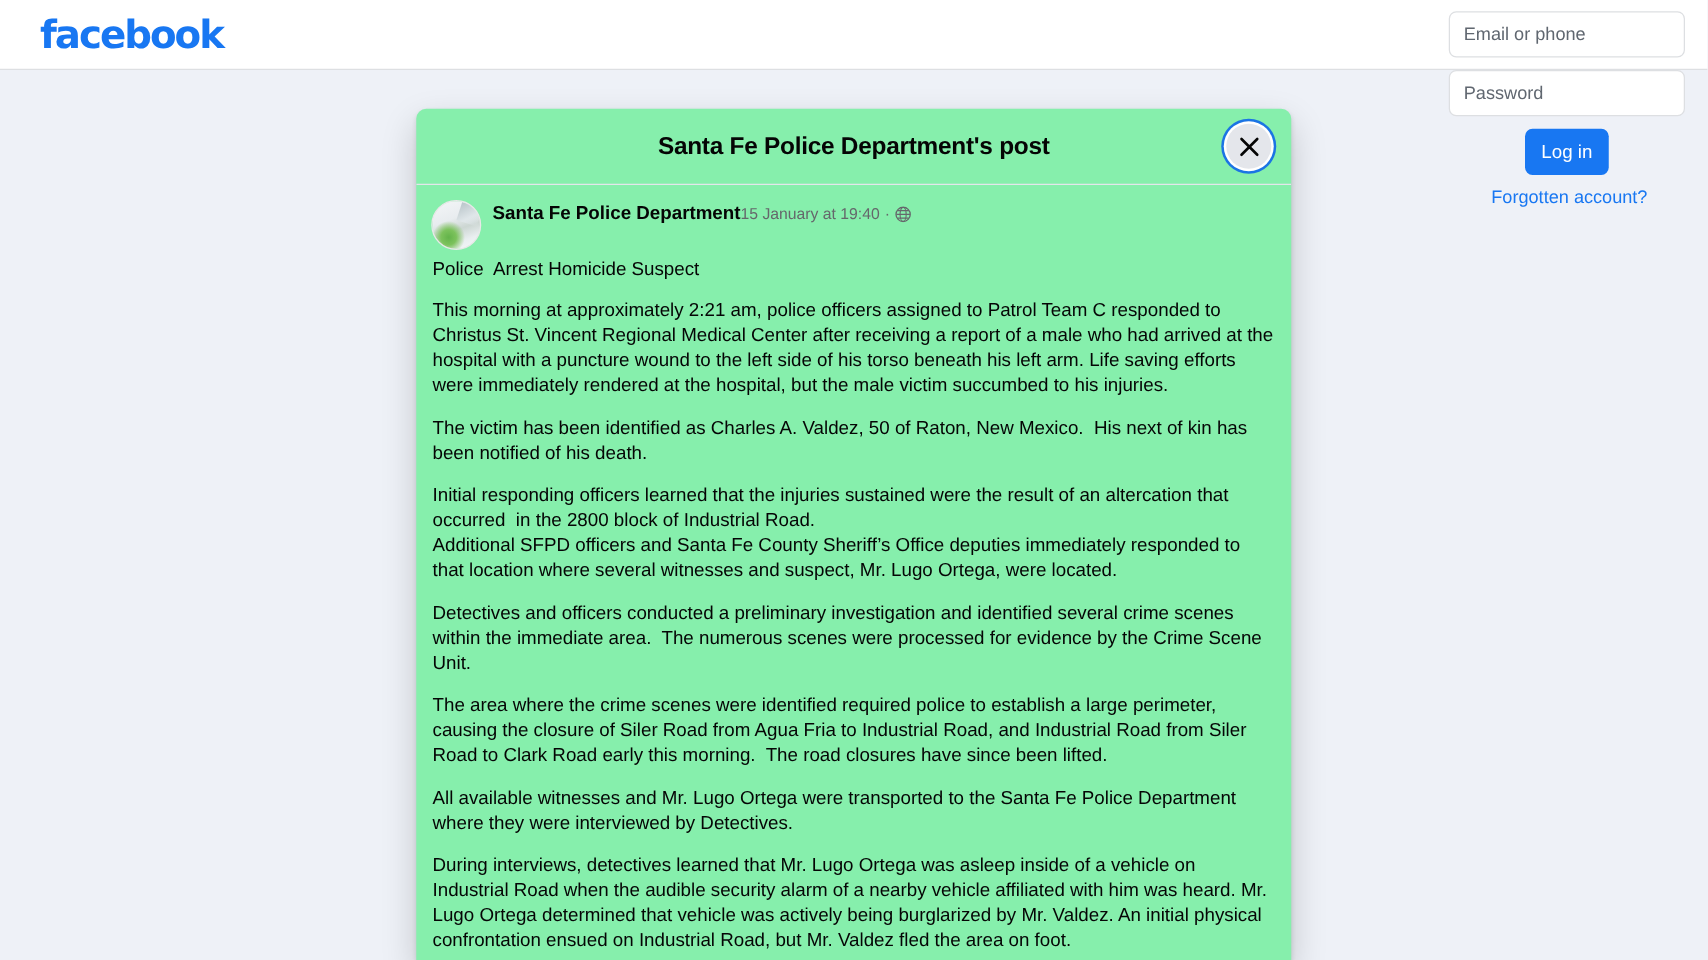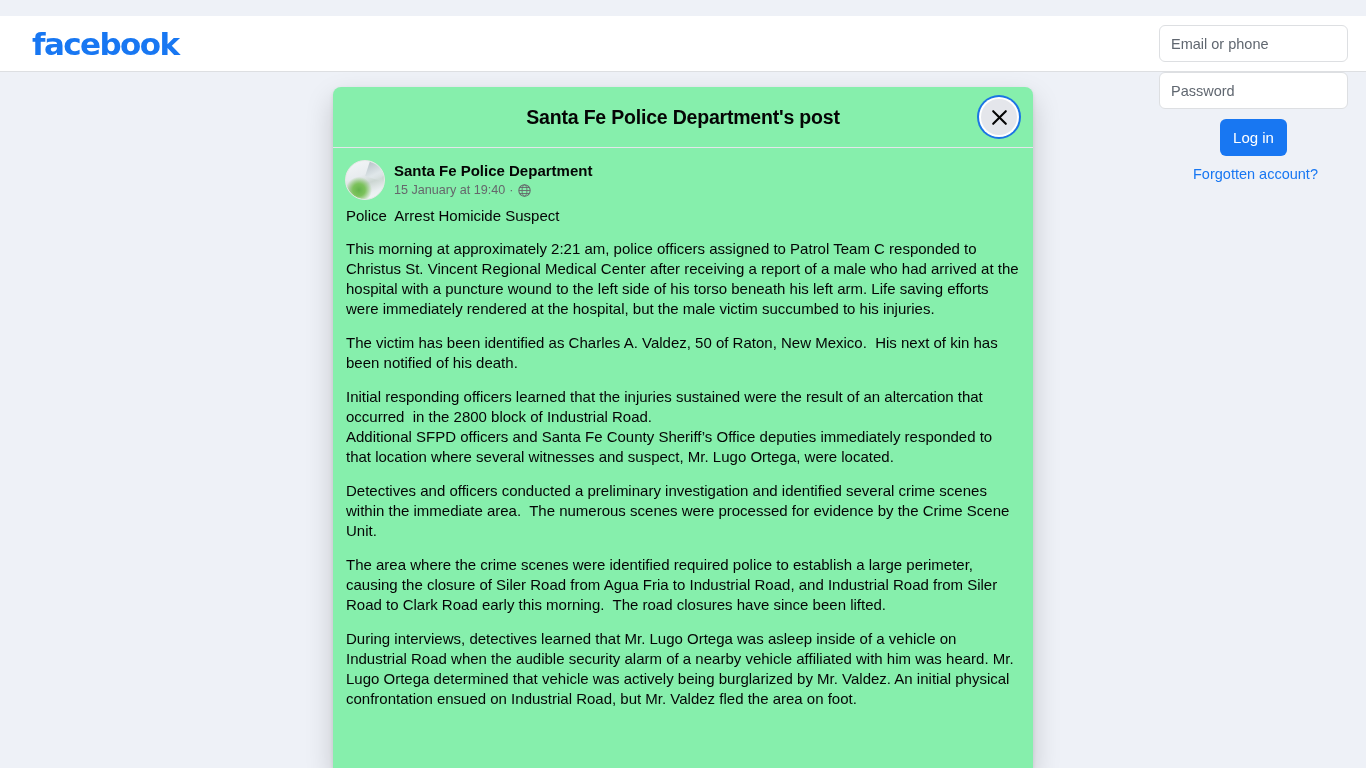--- a/index.html
+++ b/index.html
@@ -9,21 +9,21 @@
     width: 1366px;
     height: 768px;
     overflow: hidden;
     background: #eef1f7;
     font-family: "Liberation Sans", sans-serif;
   }
 
   
   .topbar {
     position: absolute;
-    top: 16px; left: 0;
+    top: 0; left: 0;
     width: 1366px;
     height: 56px;
     background: #ffffff;
     border-bottom: 1px solid #dddfe2;
     display: flex;
     align-items: center;
   }
   .fb-logo {
     position: absolute;
     left: 32px;
@@ -151,21 +151,21 @@
     cursor: pointer;
   }
   .avatar::after {
     content: "";
     position: absolute;
     left: 55%; top: 8%;
     width: 46%; height: 40%;
     background: linear-gradient(135deg, #b9c4c9 0%, #dfe6e9 60%, rgba(255,255,255,0) 100%);
     transform: rotate(18deg);
   }
-  .author-block { display: flex; flex-direction: column; padding-top: 1px; }
+  .author-block { display: flex; flex-direction: row; padding-top: 1px; }
   .author-name {
     font-size: 15px;
     font-weight: bold;
     color: #050505;
     line-height: 19px;
     cursor: pointer;
   }
   .post-meta {
     display: flex;
     align-items: center;
@@ -237,17 +237,18 @@
     </div>
 
     <div class="post-text">
       <p class="headline">Police  Arrest Homicide Suspect</p>
       <p>This morning at approximately 2:21 am, police officers assigned to Patrol Team C responded to Christus St. Vincent Regional Medical Center after receiving a report of a male who had arrived at the hospital with a puncture wound to the left side of his torso beneath his left arm. Life saving efforts were immediately rendered at the hospital, but the male victim succumbed to his injuries.</p>
       <p>The victim has been identified as Charles A. Valdez, 50 of Raton, New Mexico.  His next of kin has been notified of his death.</p>
       <p>Initial responding officers learned that the injuries sustained were the result of an altercation that occurred  in the 2800 block of Industrial Road.
 Additional SFPD officers and Santa Fe County Sheriff’s Office deputies immediately responded to that location where several witnesses and suspect, Mr. Lugo Ortega, were located.</p>
       <p>Detectives and officers conducted a preliminary investigation and identified several crime scenes within the immediate area.  The numerous scenes were processed for evidence by the Crime Scene Unit.</p>
       <p>The area where the crime scenes were identified required police to establish a large perimeter, causing the closure of Siler Road from Agua Fria to Industrial Road, and Industrial Road from Siler Road to Clark Road early this morning.  The road closures have since been lifted.</p>
+      <p>All available witnesses and Mr. Lugo Ortega were transported to the Santa Fe Police Department where they were interviewed by Detectives.</p>
       <p>During interviews, detectives learned that Mr. Lugo Ortega was asleep inside of a vehicle on Industrial Road when the audible security alarm of a nearby vehicle affiliated with him was heard. Mr. Lugo Ortega determined that vehicle was actively being burglarized by Mr. Valdez. An initial physical confrontation ensued on Industrial Road, but Mr. Valdez fled the area on foot.</p>
     </div>
 
   </div>
 </div>
 
 </body></html>

